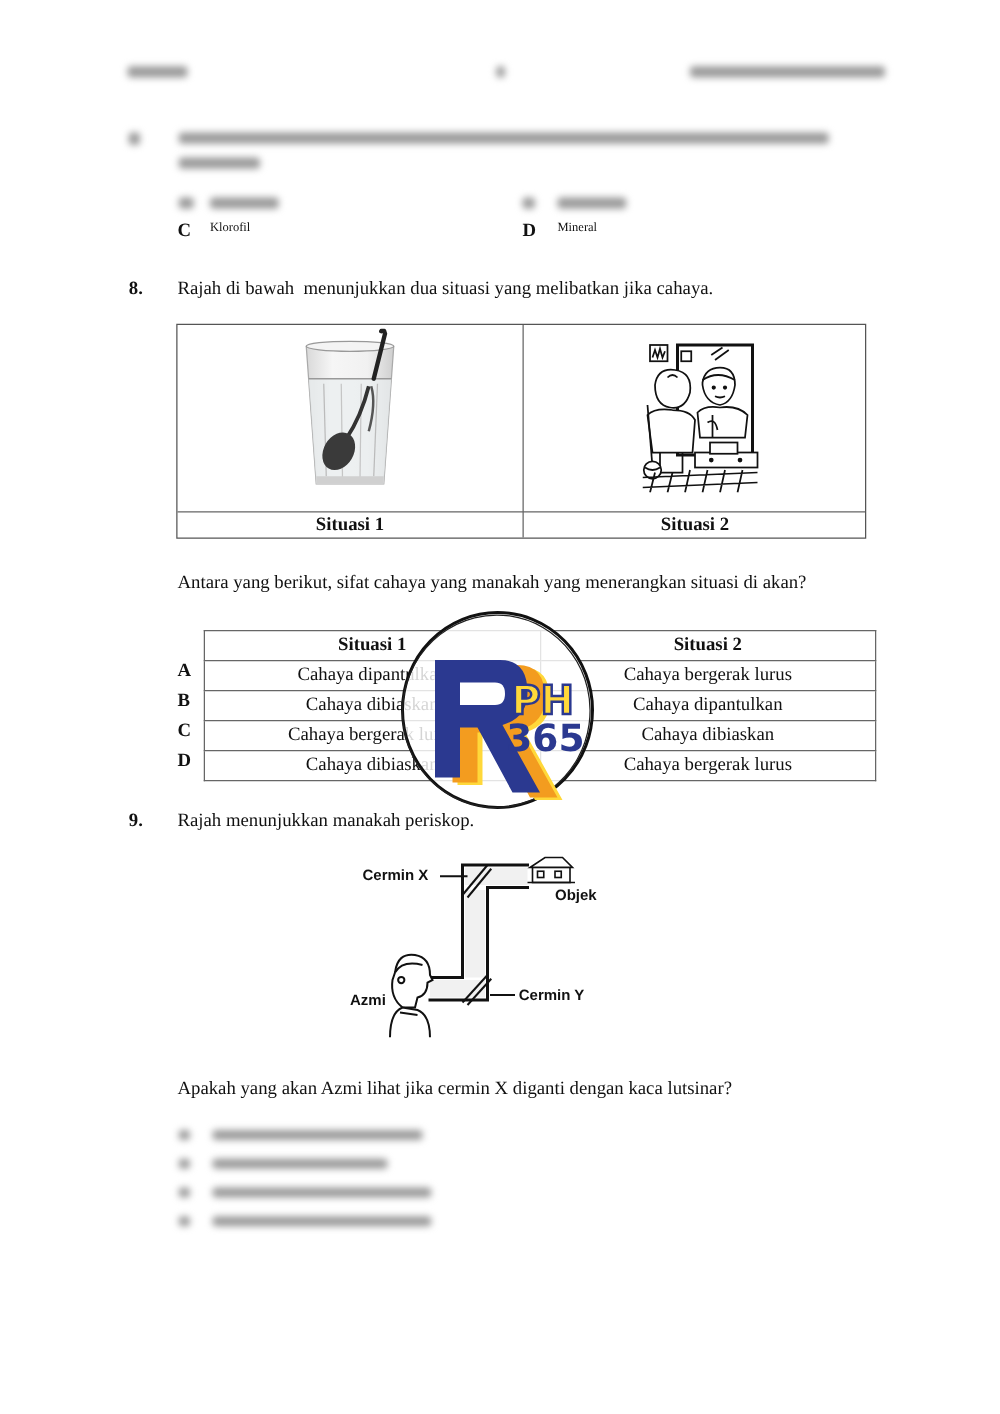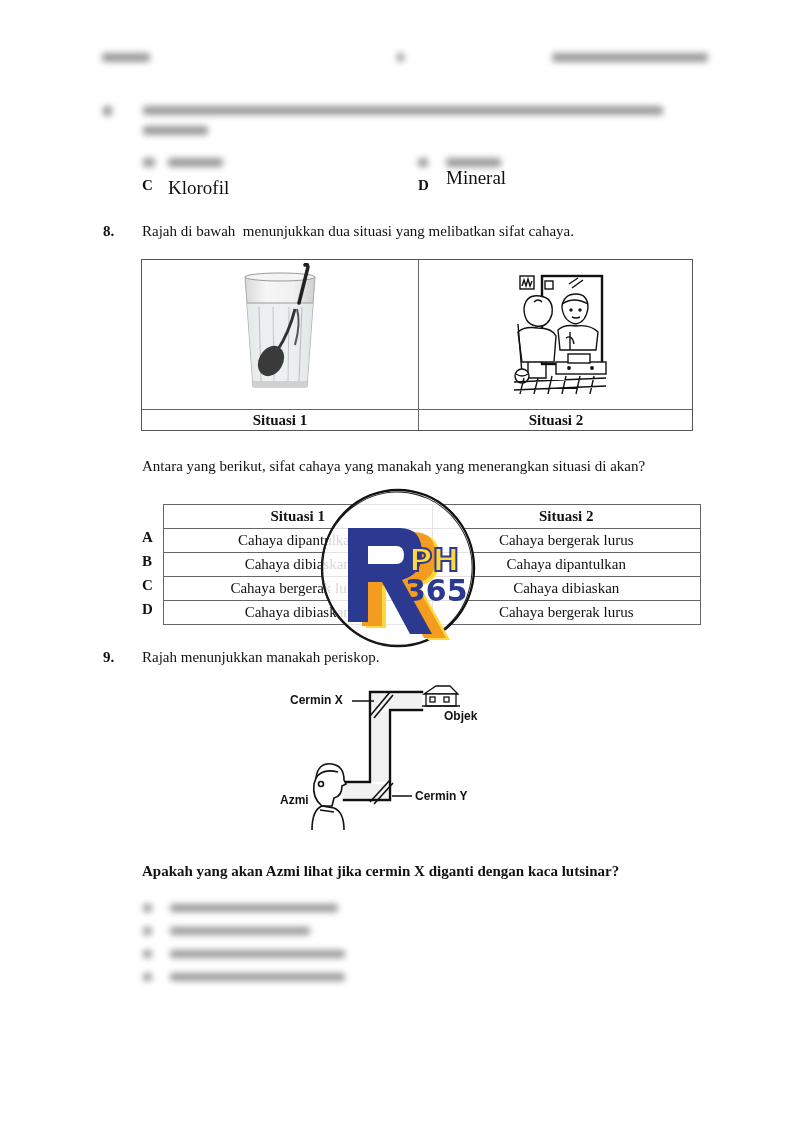--- a/index.html
+++ b/index.html
@@ -2,21 +2,21 @@
 <html><head>
 <meta charset="utf-8">
 <style>
   html, body { margin: 0; padding: 0; background: #ffffff; }
   body { width: 800px; height: 1131px; position: relative; overflow: hidden;
          font-family: "Liberation Serif", "DejaVu Serif", serif; color: #111; }
   .blurbar { position: absolute; background: #9a9a9a; border-radius: 3px; filter: blur(3px); }
   .qnum { position: absolute; font-weight: bold; font-size: 15px; }
   .qtext { position: absolute; font-size: 15px; white-space: nowrap; }
   .opt-letter { position: absolute; font-weight: bold; font-size: 15px; }
-  .opt-text { position: absolute; font-size: 19px; }
+  .opt-text { position: absolute; font-size: 10px; }
 
   
   .t1 { position: absolute; left: 141px; top: 259px; width: 552px; height: 172px;
         border: 1px solid #555; box-sizing: border-box; }
   .t1 .vdiv { position: absolute; left: 276px; top: 0; bottom: 0; width: 1px; background: #666; }
   .t1 .hdiv { position: absolute; left: 0; right: 0; top: 149px; height: 1px; background: #666; }
   .t1 .lab { position: absolute; top: 150px; height: 21px; line-height: 21px; width: 276px;
              text-align: center; font-weight: bold; font-size: 15px; }
 
   
@@ -39,24 +39,24 @@
 <div class="blurbar" style="left:143px;top:106px;width:520px;height:9px;"></div>
 <div class="blurbar" style="left:143px;top:126px;width:65px;height:9px;"></div>
 <div class="blurbar" style="left:143px;top:158px;width:12px;height:9px;"></div>
 <div class="blurbar" style="left:168px;top:158px;width:55px;height:9px;"></div>
 <div class="blurbar" style="left:418px;top:158px;width:10px;height:9px;"></div>
 <div class="blurbar" style="left:446px;top:158px;width:55px;height:9px;"></div>
 
 <span class="opt-letter" style="left:142px;top:177px;">C</span>
 <span class="opt-text" style="left:168px;top:177px;">Klorofil</span>
 <span class="opt-letter" style="left:418px;top:177px;">D</span>
-<span class="opt-text" style="left:446px;top:167px;">Mineral</span>
+<span class="opt-text" style="left:446px;top:177px;">Mineral</span>
 
 <span class="qnum" style="left:103px;top:223px;">8.</span>
-<span class="qtext" style="left:142px;top:223px;white-space:pre;">Rajah di bawah  menunjukkan dua situasi yang melibatkan sifat cahaya.</span>
+<span class="qtext" style="left:142px;top:223px;white-space:pre;">Rajah di bawah  menunjukkan dua situasi yang melibatkan jika cahaya.</span>
 
 <div class="t1">
   <div class="vdiv"></div>
   <div class="hdiv"></div>
 
   <svg style="position:absolute;left:93px;top:3px;" width="90" height="128" viewBox="0 0 90 128">
     <defs>
       <linearGradient id="glassG" x1="0" x2="1">
         <stop offset="0" stop-color="#d9d9d9"></stop>
         <stop offset="0.3" stop-color="#f6f6f6"></stop>
@@ -221,21 +221,21 @@
     <path d="M48 130 L62 132"></path>
   </g>
   <g font-family="'Liberation Sans', sans-serif" font-weight="bold" font-size="12" fill="#111" stroke="none">
     <text x="18" y="24">Cermin X</text>
     <text x="172" y="40">Objek</text>
     <text x="143" y="120">Cermin Y</text>
     <text x="8" y="124">Azmi</text>
   </g>
 </svg>
 
-<span class="qtext" style="left:142px;top:863px;font-weight:bold;">Apakah yang akan Azmi lihat jika cermin X diganti dengan kaca lutsinar?</span>
+<span class="qtext" style="left:142px;top:863px;">Apakah yang akan Azmi lihat jika cermin X diganti dengan kaca lutsinar?</span>
 
 <div class="blurbar" style="left:143px;top:904px;width:9px;height:8px;"></div>
 <div class="blurbar" style="left:170px;top:904px;width:168px;height:8px;"></div>
 <div class="blurbar" style="left:143px;top:927px;width:9px;height:8px;"></div>
 <div class="blurbar" style="left:170px;top:927px;width:140px;height:8px;"></div>
 <div class="blurbar" style="left:143px;top:950px;width:9px;height:8px;"></div>
 <div class="blurbar" style="left:170px;top:950px;width:175px;height:8px;"></div>
 <div class="blurbar" style="left:143px;top:973px;width:9px;height:8px;"></div>
 <div class="blurbar" style="left:170px;top:973px;width:175px;height:8px;"></div>
 

